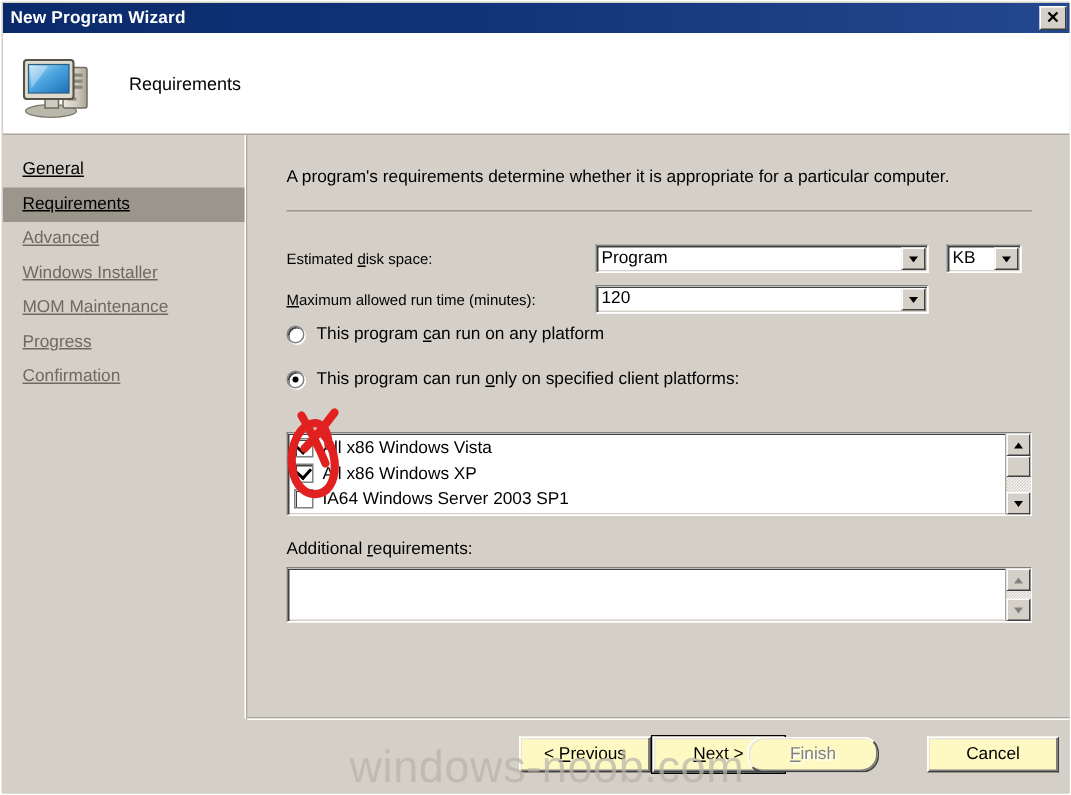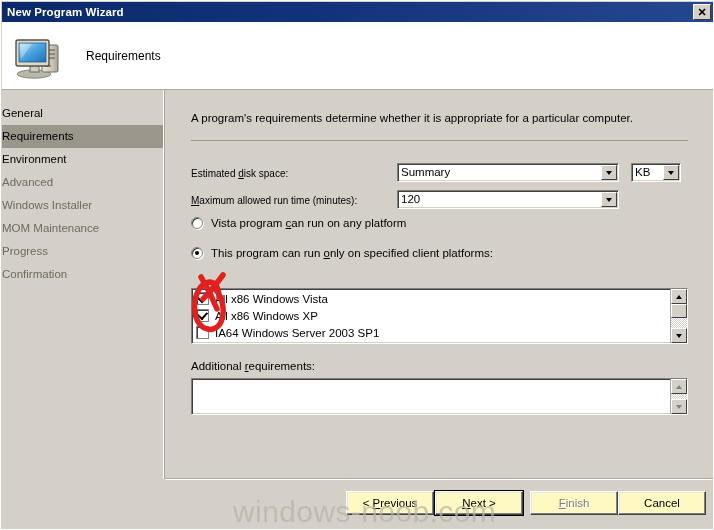--- a/index.html
+++ b/index.html
@@ -97,24 +97,26 @@
     left: 1px; top: 89px;
     width: 162px; height: 389px;
     background: #d4d0c8;
     border-right: 1px solid #ffffff;
     box-sizing: border-box;
   }
   #sidebar-inner { padding-top: 12px; }
   .nav-item {
     height: 23px;
     line-height: 23px;
+    padding-left: 13px;
     font-size: 11.5px;
     color: #000000;
     white-space: nowrap;
     cursor: default;
+    text-decoration: underline;
   }
   .nav-item.dim { color: #6e6a60; }
   .nav-item.active {
     background: #9a968c;
     color: #000000;
   }
 
   #sidebar-divider {
     position: absolute;
     left: 163px; top: 89px;
@@ -398,21 +400,21 @@
     cursor: default;
     white-space: nowrap;
   }
   .btn.default {
     box-shadow: inset -1px -1px 0 #808080, inset 1px 1px 0 #e8e5dd,
                 0 0 0 1px #000000;
   }
   .btn.disabled { color: #808080; text-shadow: 1px 1px 0 #ffffff; }
   #btn-previous { left: 344px; }
   #btn-next { left: 433px; }
-  #btn-finish { left: 528px; }
+  #btn-finish { left: 496px; border-radius: 11px; }
   #btn-cancel { left: 616px; }
 
   .accel { text-decoration: underline; }
 
   
   #annotation {
     position: absolute;
     left: 178px; top: 250px;
     width: 110px; height: 96px;
     pointer-events: none;
@@ -472,39 +474,38 @@
         <path d="M8 12 L20 12 L9 27 Z" fill="#ffffff" opacity="0.32"></path>
       </svg>
     </div>
     <div id="header-title">Requirements</div>
   </div>
 
   <div id="sidebar">
     <div id="sidebar-inner">
       <div class="nav-item">General</div>
       <div class="nav-item active">Requirements</div>
-      <div class="nav-item">Environment</div>
       <div class="nav-item dim">Advanced</div>
       <div class="nav-item dim">Windows Installer</div>
       <div class="nav-item dim">MOM Maintenance</div>
       <div class="nav-item dim">Progress</div>
       <div class="nav-item dim">Confirmation</div>
     </div>
   </div>
   <div id="sidebar-divider"></div>
 
   <div id="content">
 
     <div id="intro-text">A program's requirements determine whether it is appropriate for a particular computer.</div>
     <div id="intro-rule"></div>
 
     <div class="field-label" id="label-disk"><span>Estimated </span><span class="accel">d</span><span>isk space:</span></div>
 
     <div class="combo sunken" id="combo-disk">
-      <span class="value">Summary</span>
+      <span class="value">Program</span>
       <span class="arrow-btn">
           <span class="arrow-down"></span>
         </span>
     </div>
 
     <div class="combo sunken" id="combo-unit">
       <span class="value">KB</span>
       <span class="arrow-btn">
           <span class="arrow-down"></span>
         </span>
@@ -514,21 +515,21 @@
 
     <div class="combo sunken" id="combo-runtime">
       <span class="value">120</span>
       <span class="arrow-btn">
           <span class="arrow-down"></span>
         </span>
     </div>
 
     <div class="radio-row" id="radio-any">
       <span class="radio-mark"></span>
-      <span class="radio-label"><span>Vista program </span><span class="accel">c</span><span>an run on any platform</span></span>
+      <span class="radio-label"><span>This program </span><span class="accel">c</span><span>an run on any platform</span></span>
     </div>
 
     <div class="radio-row" id="radio-specified">
       <span class="radio-mark">
           <span class="dot"></span>
         </span>
       <span class="radio-label"><span>This program can run </span><span class="accel">o</span><span>nly on specified client platforms:</span></span>
     </div>
 
     <div id="platform-list" class="sunken">

